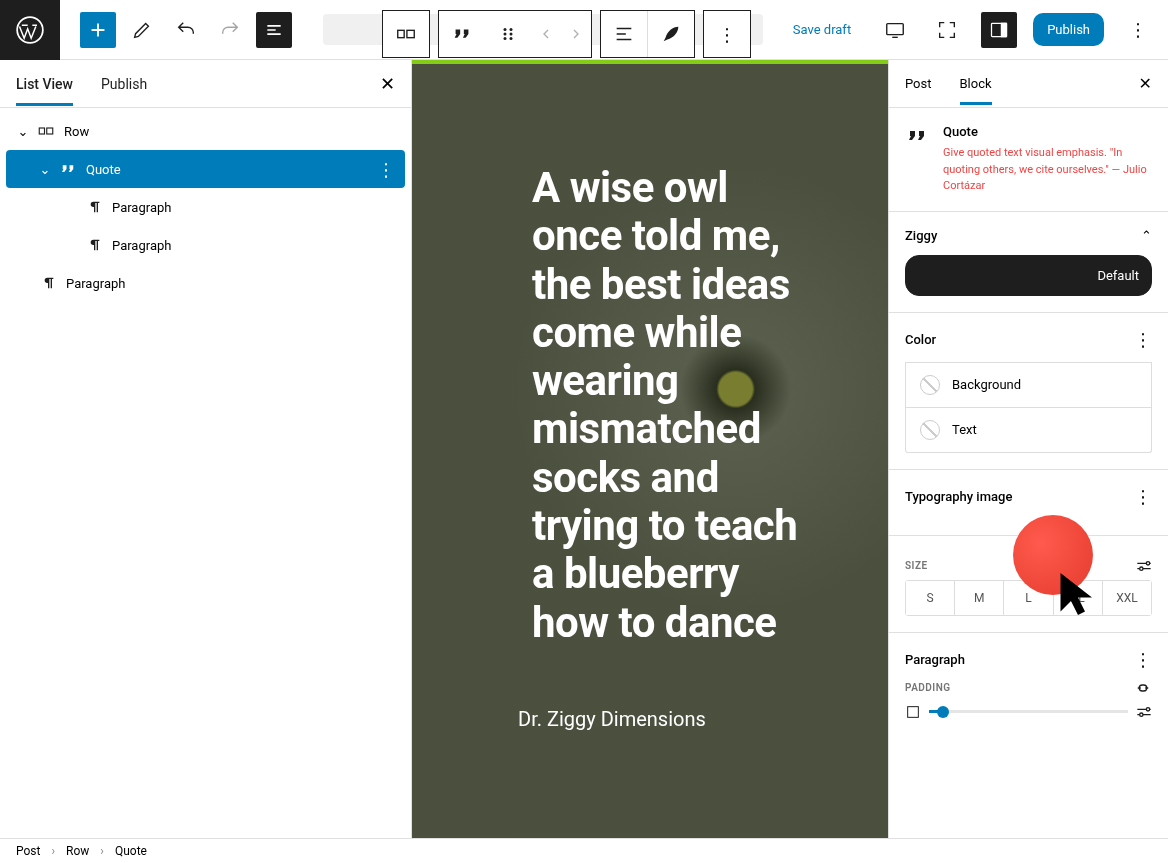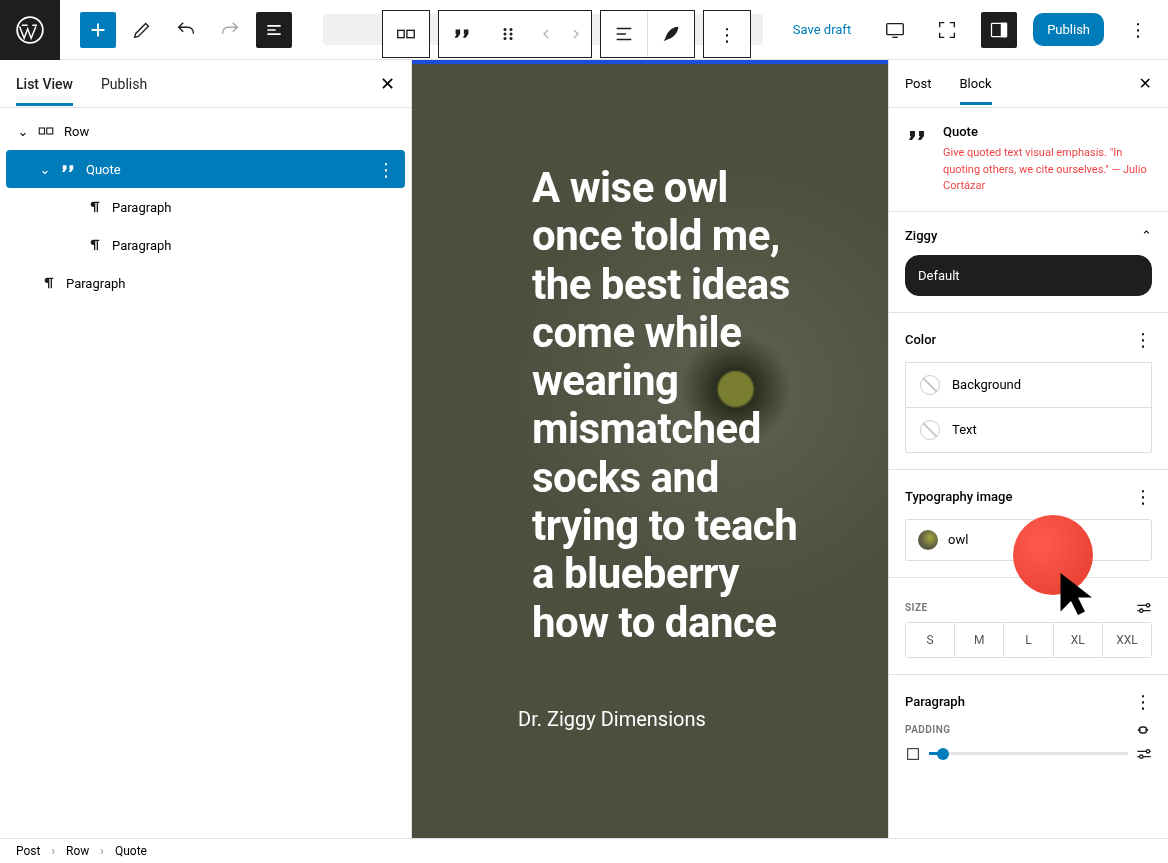--- a/index.html
+++ b/index.html
@@ -21,41 +21,41 @@
 .left-tab { padding: 14px 0; margin-right: 28px; font-size: 14px; cursor: pointer; position: relative; color: #1e1e1e; }
 .left-tab.active { font-weight: 500; }
 .left-tab.active::after { content:''; position:absolute; bottom:0; left:0; right:0; height:3px; background:#007cba; }
 .close-x { position: absolute; right: 16px; cursor: pointer; font-size: 18px; }
 .tree { padding: 4px 4px; font-size: 13px; }
 .tree-row { display: flex; align-items: center; padding: 9px 10px; border-radius: 2px; cursor: pointer; position: relative; }
 .tree-row.selected { background: #007cba; color: #fff; margin: 0 2px; border-radius: 4px; }
 .tree-row .chev { width: 18px; display:inline-flex; justify-content:center; }
 .tree-icon { width: 20px; height: 20px; display: inline-flex; align-items: center; justify-content: center; margin: 0 8px 0 4px; }
 .tree-more { position: absolute; right: 10px; }
-.canvas { flex: 1; background: #1d4ed8; display: flex; justify-content: center; padding-top: 4px; position: relative; overflow: hidden; }
+.canvas { flex: 1; background: #84cc16; display: flex; justify-content: center; padding-top: 4px; position: relative; overflow: hidden; }
 .block-toolbar { position: absolute; top: 10px; left: 382px; display: flex; gap: 8px; z-index: 5; }
 .tb-group { background: #fff; border: 1px solid #1e1e1e; display: flex; align-items: center; height: 48px; }
 .tb-btn { width: 46px; height: 46px; display:flex; align-items:center; justify-content:center; border:none; background:transparent; cursor:pointer; }
 .tb-sep { width:1px; height:46px; background:#ddd; }
 .content-area { width: 478px; height: 100%; background: linear-gradient(rgba(40,50,35,0.5), rgba(40,50,35,0.5)), radial-gradient(circle at 68% 42%, #c9c93d 0%, #c9c93d 3%, #2a2a1a 3.5%, #8a8a75 10%, #6d6d5a 40%), #555; background-size: cover; position: relative; padding-top: 60px; }
 .quote-box { padding: 40px 72px 20px 120px; color: #fff; }
 .quote-text { font-size: 42px; font-weight: 700; line-height: 1.15; letter-spacing: -0.5px; }
 .quote-author { font-size: 20px; font-weight: 400; margin-top: 60px; margin-left: -14px; }
 .right-panel { width: 280px; height: 100%; border-left: 1px solid #e0e0e0; overflow-y: auto; }
 .right-tabs { display: flex; align-items: center; border-bottom: 1px solid #e0e0e0; height: 48px; padding: 0 16px; position: relative; }
 .right-tab { padding: 14px 0; margin-right: 28px; font-size: 13px; cursor: pointer; position: relative; }
 .right-tab.active::after { content:''; position:absolute; bottom:0; left:0; right:0; height:3px; background:#007cba; }
 .block-desc { display: flex; padding: 16px; gap: 14px; border-bottom: 1px solid #e0e0e0; }
 .block-desc-icon { width: 24px; height: 24px; flex-shrink: 0; }
 .block-desc-text h4 { font-size: 13px; font-weight: 500; margin-bottom: 6px; }
 .block-desc-text p { font-size: 11px; color: #ef4444; line-height: 1.5; }
 .panel-section { padding: 16px; border-bottom: 1px solid #e0e0e0; }
 .section-header { display:flex; justify-content:space-between; align-items:center; font-size:13px; font-weight:500; margin-bottom: 12px; }
 .style-btns { display: flex; gap: 10px; }
-.style-btn { flex:1; padding: 12px; border: 1px solid #ddd; border-radius: 14px; background: #fff; font-size: 13px; cursor:pointer; text-align:left; }
+.style-btn { flex:1; padding: 12px; border: 1px solid #ddd; border-radius: 14px; background: #fff; font-size: 13px; cursor:pointer; text-align:right; }
 .style-btn.active { background: #1e1e1e; color: #fff; border-color: #1e1e1e; }
 .color-row { display:flex; align-items:center; padding: 12px 14px; border: 1px solid #ddd; font-size: 13px; gap: 12px; }
 .color-row:first-of-type { border-radius: 3px 3px 0 0; }
 .color-row:last-of-type { border-top: none; border-radius: 0 0 3px 3px; }
 .swatch { width: 20px; height: 20px; border-radius: 50%; border: 1px solid #ccc; background: linear-gradient(45deg, transparent 45%, #ccc 45%, #ccc 55%, transparent 55%); }
 .bg-img-row { display:flex; align-items:center; padding: 10px 12px; border: 1px solid #ddd; border-radius: 3px; font-size: 13px; gap: 10px; }
 .thumb { width: 20px; height: 20px; border-radius: 50%; background: radial-gradient(circle at 60% 40%, #a5a53d 0%, #5a5a45 60%); }
 .size-label { font-size: 10px; color: #757575; font-weight:600; margin: 8px 0; display:flex; justify-content:space-between; letter-spacing: 0.5px; }
 .size-btns { display: flex; border: 1px solid #ddd; border-radius: 3px; }
 .size-btn { flex:1; padding: 10px 0; border:none; background:#fff; font-size:12px; cursor:pointer; border-right:1px solid #ddd; color:#555; }
@@ -244,24 +244,20 @@
       <div class="color-row">
         <span class="swatch"></span>
         <span>Text</span>
       </div>
     </div>
     <div class="panel-section">
       <div class="section-header">
         <span>Typography image</span>
         <span class="dots-v"></span>
       </div>
-      <div class="bg-img-row">
-        <span class="thumb"></span>
-        <span>owl</span>
-      </div>
     </div>
     <div class="panel-section">
       <div class="size-label">
         <span>SIZE</span>
         <span>
             <svg width="16" height="12" viewBox="0 0 24 16" stroke="#1e1e1e" stroke-width="2">
               <path d="M2 4h20M2 12h20"></path>
               <circle cx="18" cy="4" r="2.5" fill="#fff"></circle>
               <circle cx="8" cy="12" r="2.5" fill="#fff"></circle>
             </svg>

